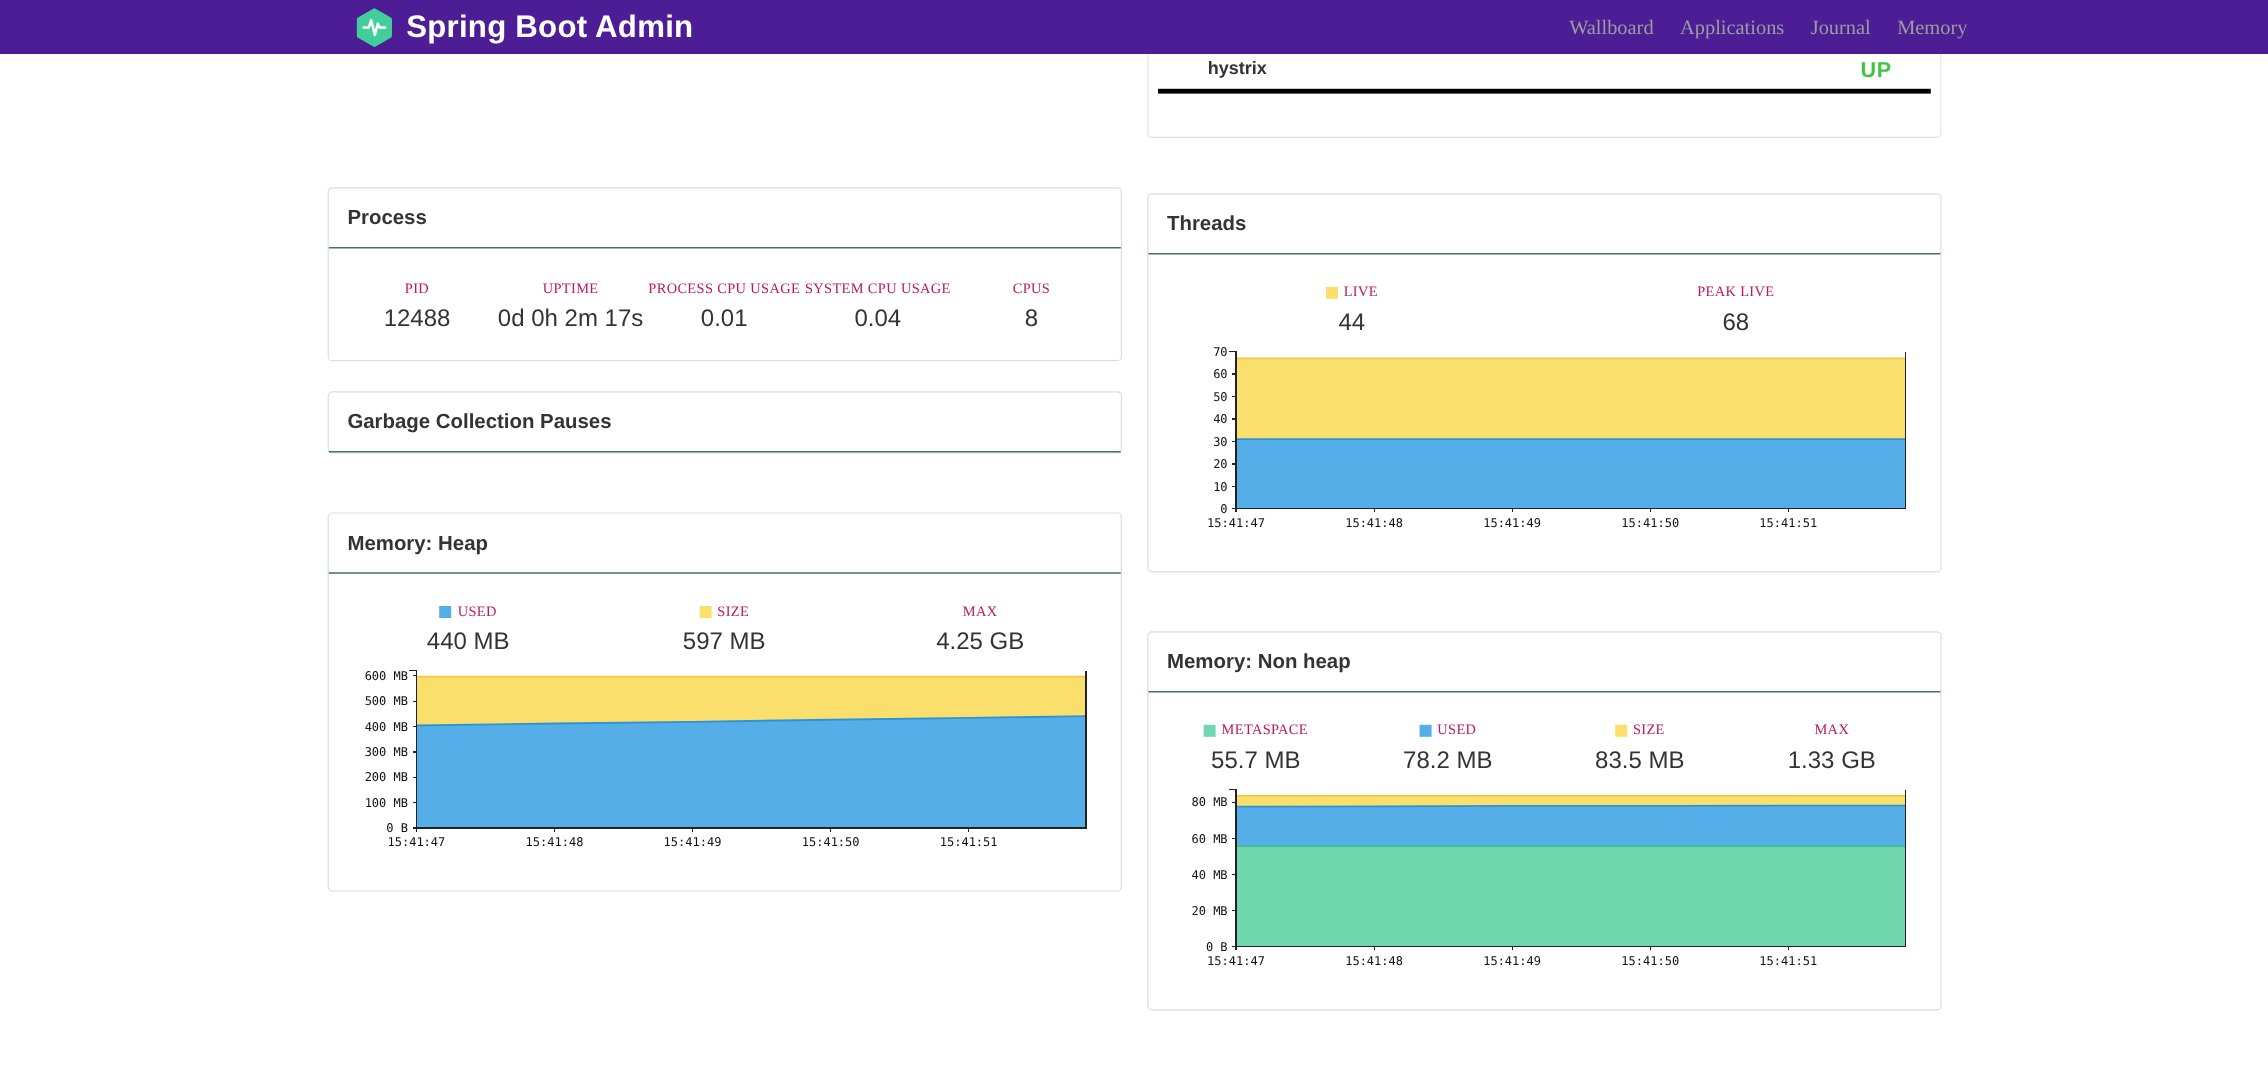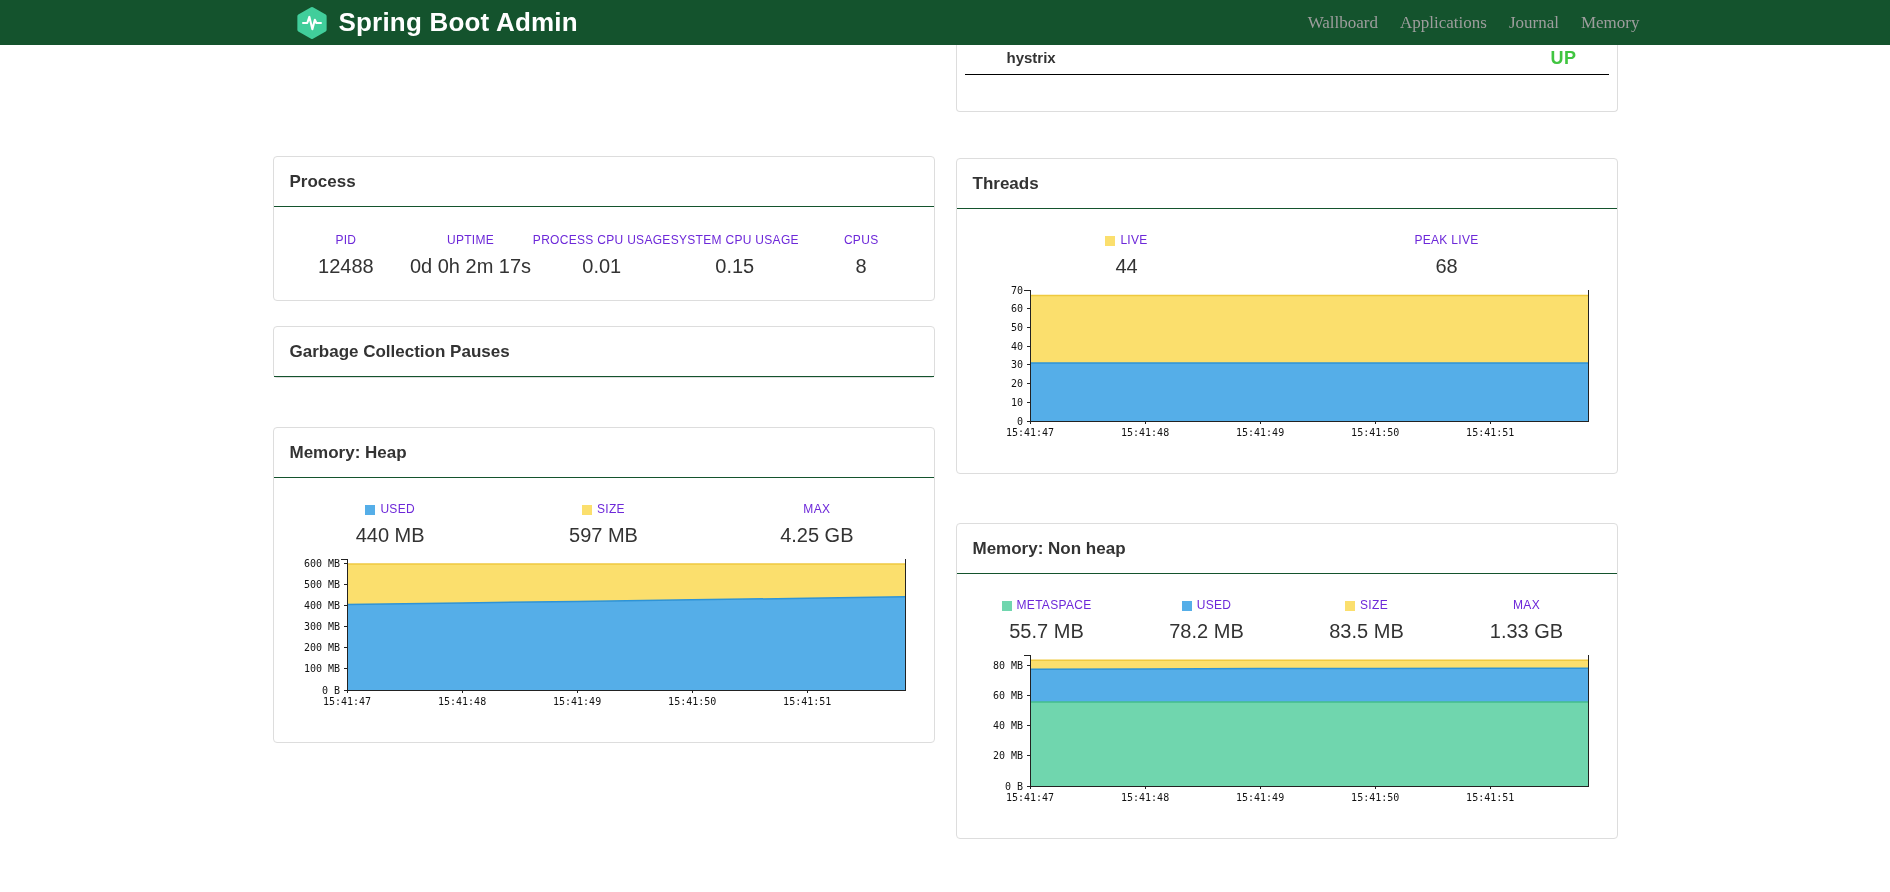--- a/index.html
+++ b/index.html
@@ -7,21 +7,21 @@
   html, body { margin: 0; padding: 0; background: #fff; }
   body {
     font-family: "Liberation Sans", sans-serif;
     color: #333;
     min-height: 892px;
     width: 1890px;
   }
   
   .navbar {
     height: 45px;
-    background: #14532d;
+    background: #4c1d95;
     position: relative;
     z-index: 5;
     padding-left: 44px;
   }
   .nav-inner {
     width: 1345px;
     margin: 0 auto;
     height: 100%;
     display: flex;
     align-items: center;
@@ -73,48 +73,49 @@
     font-size: 17px;
     font-weight: bold;
     color: #333;
     line-height: 20px;
   }
   .stats { display: flex; padding: 26px 10px 23px; }
   .stats.legend { padding: 24px 10px 0; }
   .stat { flex: 1; text-align: center; }
   .stat-label {
     font-size: 12px;
-    color: #6d28d9;
+    color: #be185d;
     line-height: 15px;
     letter-spacing: 0.3px;
     display: flex;
     align-items: center;
     justify-content: center;
     gap: 5px;
     text-transform: uppercase;
     white-space: nowrap;
+    font-family: Liberation Serif, serif;
   }
   .stat-value {
     font-size: 20px;
     color: #333;
     margin-top: 7px;
     line-height: 22px;
     white-space: nowrap;
   }
   .swatch { width: 10px; height: 10px; display: inline-block; flex: none; }
 
   
   .panel-clipped {
     border-top: none;
     border-radius: 0 0 4px 4px;
   }
   .health-row {
     margin: 0 8px;
     padding: 3px 32px 6px 42px;
-    border-bottom: 1px solid #000000;
+    border-bottom: 4px solid #000000;
     display: flex;
     justify-content: space-between;
     align-items: center;
   }
   .health-name { font-size: 15px; font-weight: 600; color: #333; line-height: 20px; }
   .health-status { font-size: 18px; font-weight: bold; letter-spacing: 0.5px; line-height: 20px; }
   .clipped-pad { height: 36px; }
 
   
   .chart-wrap { padding: 0 15px 26px; }
@@ -164,21 +165,21 @@
           <div class="stat">
             <div class="stat-label">UPTIME</div>
             <div class="stat-value">0d 0h 2m 17s</div>
           </div>
           <div class="stat">
             <div class="stat-label">PROCESS CPU USAGE</div>
             <div class="stat-value">0.01</div>
           </div>
           <div class="stat">
             <div class="stat-label">SYSTEM CPU USAGE</div>
-            <div class="stat-value">0.15</div>
+            <div class="stat-value">0.04</div>
           </div>
           <div class="stat">
             <div class="stat-label">CPUS</div>
             <div class="stat-value">8</div>
           </div>
         </div>
       </section>
 
       <section class="panel mb49">
         <div class="panel-heading">Garbage Collection Pauses</div>

